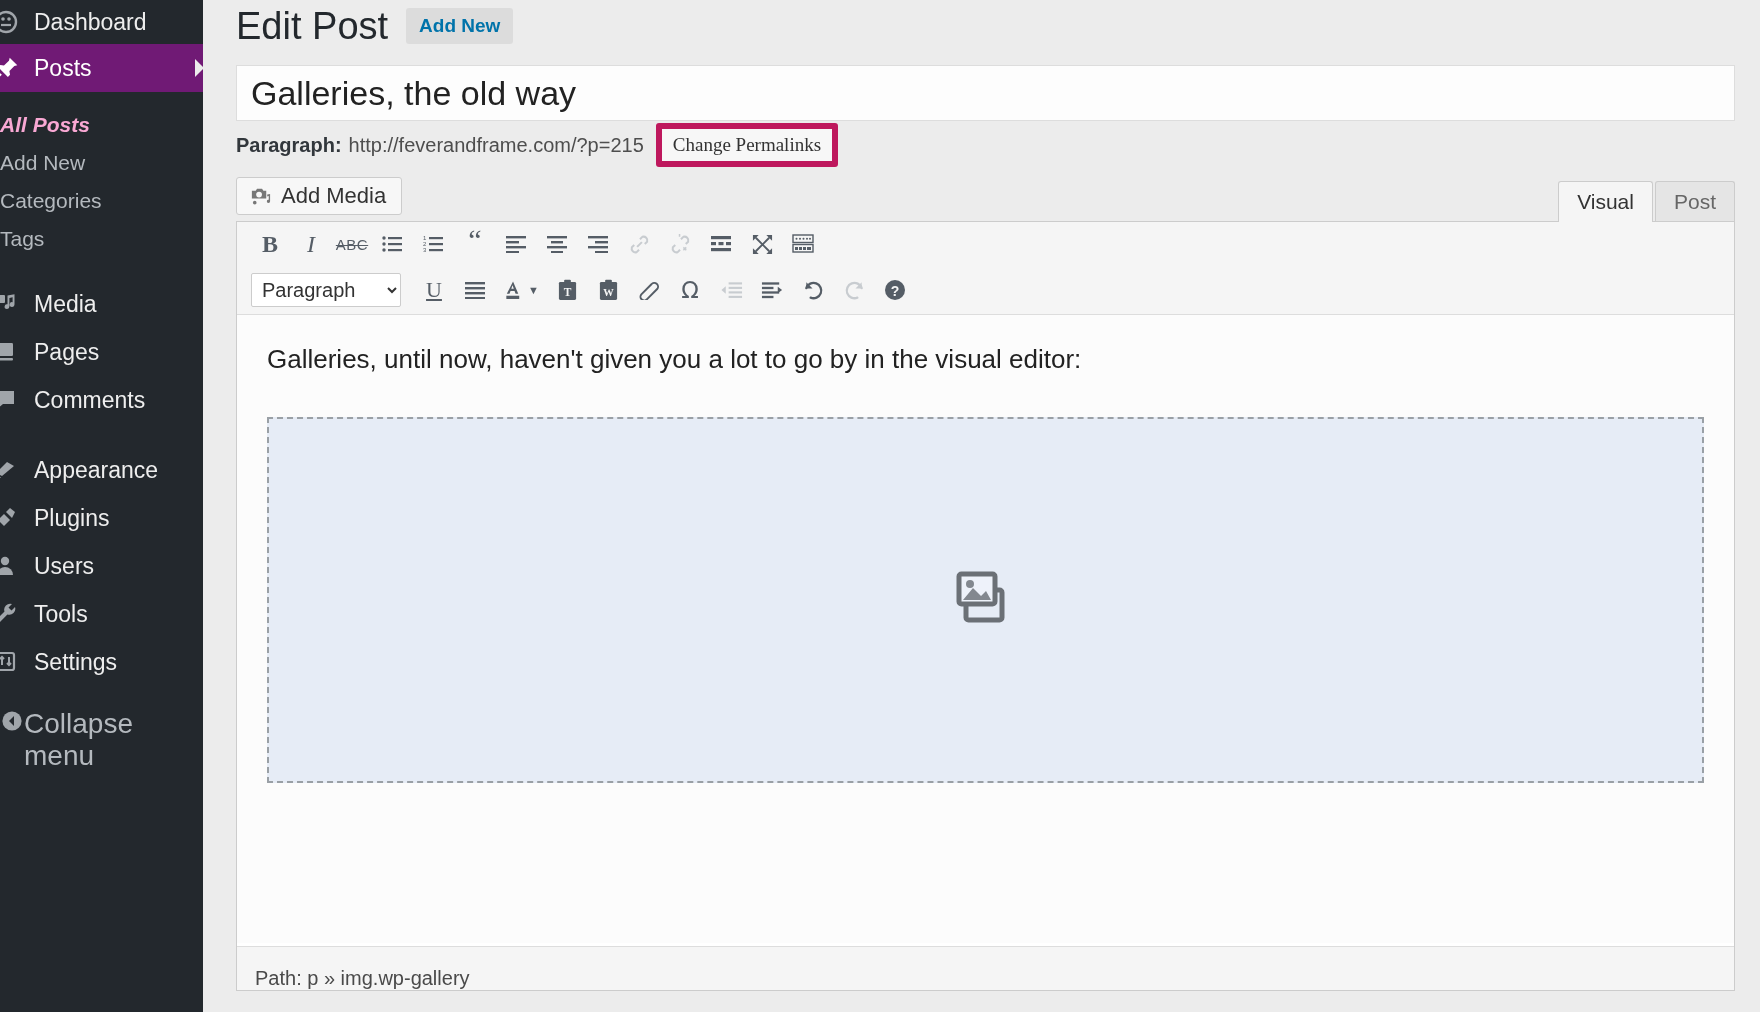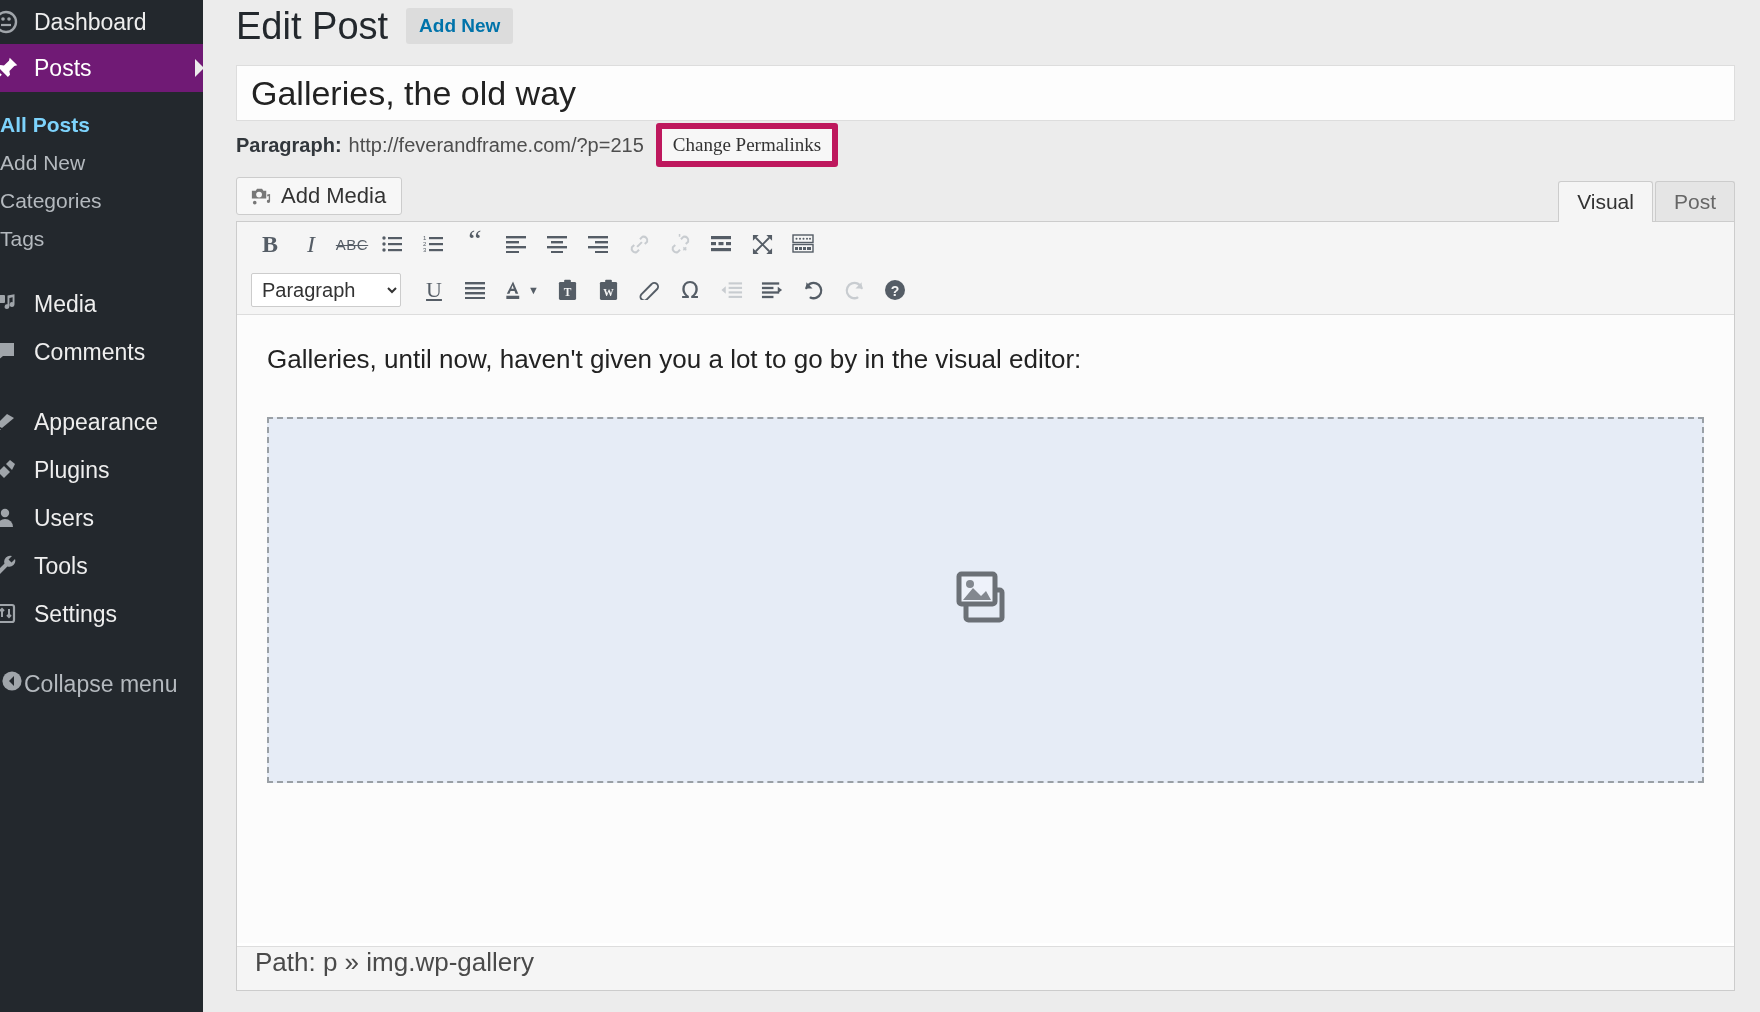--- a/index.html
+++ b/index.html
@@ -52,26 +52,26 @@
   }
   .submenu-item {
     display: flex; align-items: center;
     height: 38px;
     color: #b4b9be;
     font-size: 21px;
     cursor: pointer;
     white-space: nowrap;
     padding-left: 0px;
   }
-  .submenu-item.current { color: #7dd3fc; font-weight: bold; }
+  .submenu-item.current { color: #f9a8d4; font-weight: bold; font-style: italic; }
   .menu-gap { height: 14px; }
   .menu-sep { height: 22px; }
   .collapse-item {
-    display: flex; align-items: center;
-    height: 48px; color: #b4b9be; font-size: 23px;
+    display: flex; align-items: flex-start;
+    height: 48px; color: #b4b9be; font-size: 28px;
     cursor: pointer;
   }
   .collapse-item .mi-icon { color: #a0a5aa; }
 
   
   #main {
     position: absolute; left: 203px; top: 0;
     width: 1557px; height: 1012px;
     background: #ececec;
     box-sizing: border-box;
@@ -244,23 +244,23 @@
     border: 2px dashed #9aa0a6;
     display: flex; align-items: center; justify-content: center;
     box-sizing: border-box;
   }
   #status-bar {
     position: absolute; left: 0; bottom: 0;
     width: 100%;
     height: 44px;
     background: #f5f5f5;
     border-top: 1px solid #dddddd;
-    display: flex; align-items: flex-start;
+    display: flex; align-items: flex-end;
     padding-left: 18px;
-    font-size: 26px;
+    font-size: 20px;
     color: #4a4a4a;
     box-sizing: border-box;
   }
 </style>
 </head>
 <body>
 
 <div id="app">
 
   <div id="sidebar">
@@ -307,20 +307,29 @@
     <div class="menu-item">
       <span class="mi-icon">
         <svg width="24" height="24" viewBox="0 0 24 24" fill="currentColor">
           <rect x="2" y="3" width="9" height="8" rx="1"></rect>
           <path d="M13.5 3.5 L20.5 2.2 L20.5 12.5 A2.4 2.4 0 1 1 18.6 10.2 L18.6 5.2 L15.4 5.9 L15.4 14.6 A2.4 2.4 0 1 1 13.5 12.3 Z"></path>
         </svg>
       </span>
       <span class="mi-label">Media</span>
     </div>
 
+    <div class="menu-item">
+      <span class="mi-icon">
+        <svg width="24" height="24" viewBox="0 0 24 24" fill="currentColor">
+          <rect x="3" y="3" width="16" height="13" rx="1.2"></rect>
+          <rect x="3" y="18" width="16" height="2.6" rx="1"></rect>
+        </svg>
+      </span>
+      <span class="mi-label">Pages</span>
+    </div>
 
     <div class="menu-item">
       <span class="mi-icon">
         <svg width="24" height="24" viewBox="0 0 24 24" fill="currentColor">
           <path d="M3 3 H20 V16 H9 L3 21 Z"></path>
         </svg>
       </span>
       <span class="mi-label">Comments</span>
     </div>
 

